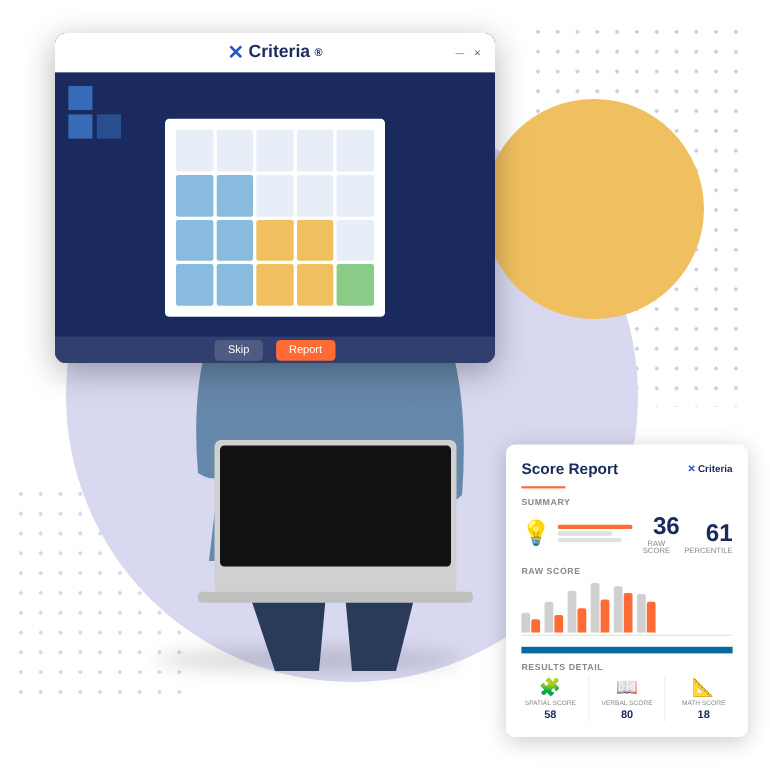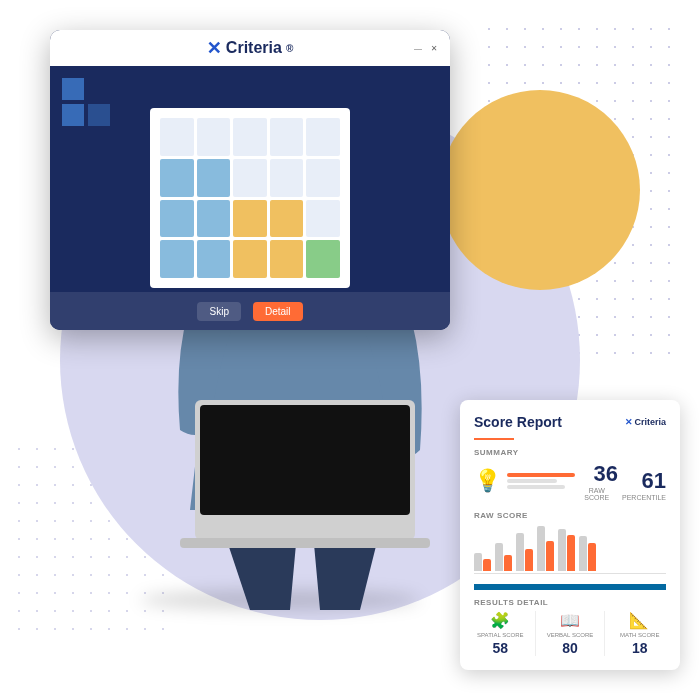--- a/index.html
+++ b/index.html
@@ -152,21 +152,21 @@
     .grid-cell {
       border-radius: 2px;
     }
 
     
     .app-toolbar {
       position: absolute;
       bottom: 0;
       left: 0;
       right: 0;
-      height: 38px;
+      height: 24px;
       background: rgba(255,255,255,0.1);
       display: flex;
       align-items: center;
       justify-content: center;
       gap: 12px;
     }
 
     .toolbar-btn {
       background: rgba(255,255,255,0.15);
       border: none;
@@ -347,21 +347,21 @@
     }
 
     .detail-score-label {
       font-size: 6px;
       color: #888;
       text-transform: uppercase;
       margin-bottom: 2px;
     }
 
     .detail-score-val {
-      font-size: 14px;
+      font-size: 10px;
       font-weight: 700;
       color: #1a2a5e;
     }
 
     
     .person-svg-wrap {
       position: absolute;
       top: 30px;
       left: 80px;
       z-index: 3;
@@ -434,21 +434,21 @@
         <div class="grid-cell" style="background: rgb(232, 238, 248);"></div>
         <div class="grid-cell" style="background: rgb(136, 187, 221);"></div>
         <div class="grid-cell" style="background: rgb(136, 187, 221);"></div>
         <div class="grid-cell" style="background: rgb(240, 192, 96);"></div>
         <div class="grid-cell" style="background: rgb(240, 192, 96);"></div>
         <div class="grid-cell" style="background: rgb(136, 204, 136);"></div>
       </div>
 
     <div class="app-toolbar">
       <button class="toolbar-btn">Skip</button>
-      <button class="toolbar-btn orange">Detail</button>
+      <button class="toolbar-btn orange">Report</button>
     </div>
   </div>
 </div>
 
 <div class="person-svg-wrap">
   <svg width="420" height="620" viewBox="0 0 420 620" xmlns="http://www.w3.org/2000/svg">
 
     <ellipse cx="230" cy="130" rx="62" ry="72" fill="#c8926a"></ellipse>
 
     <ellipse cx="230" cy="90" rx="62" ry="48" fill="#3a2a1a"></ellipse>

